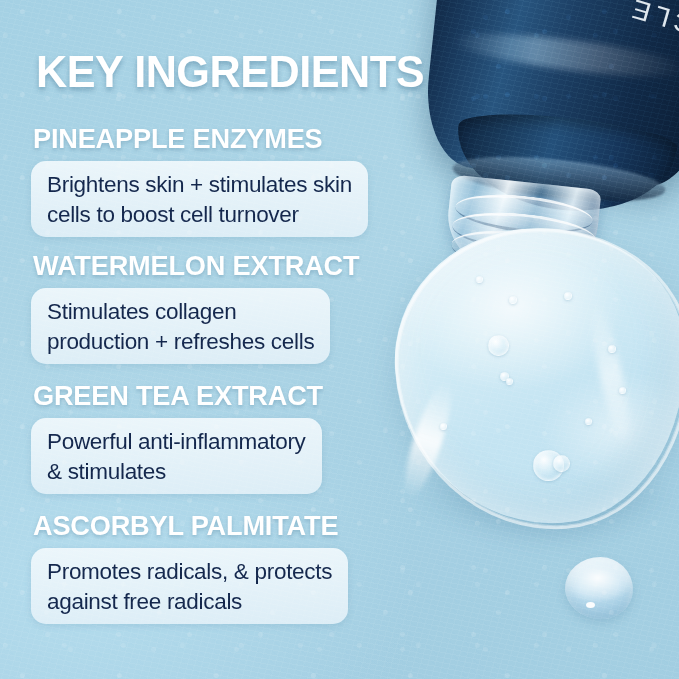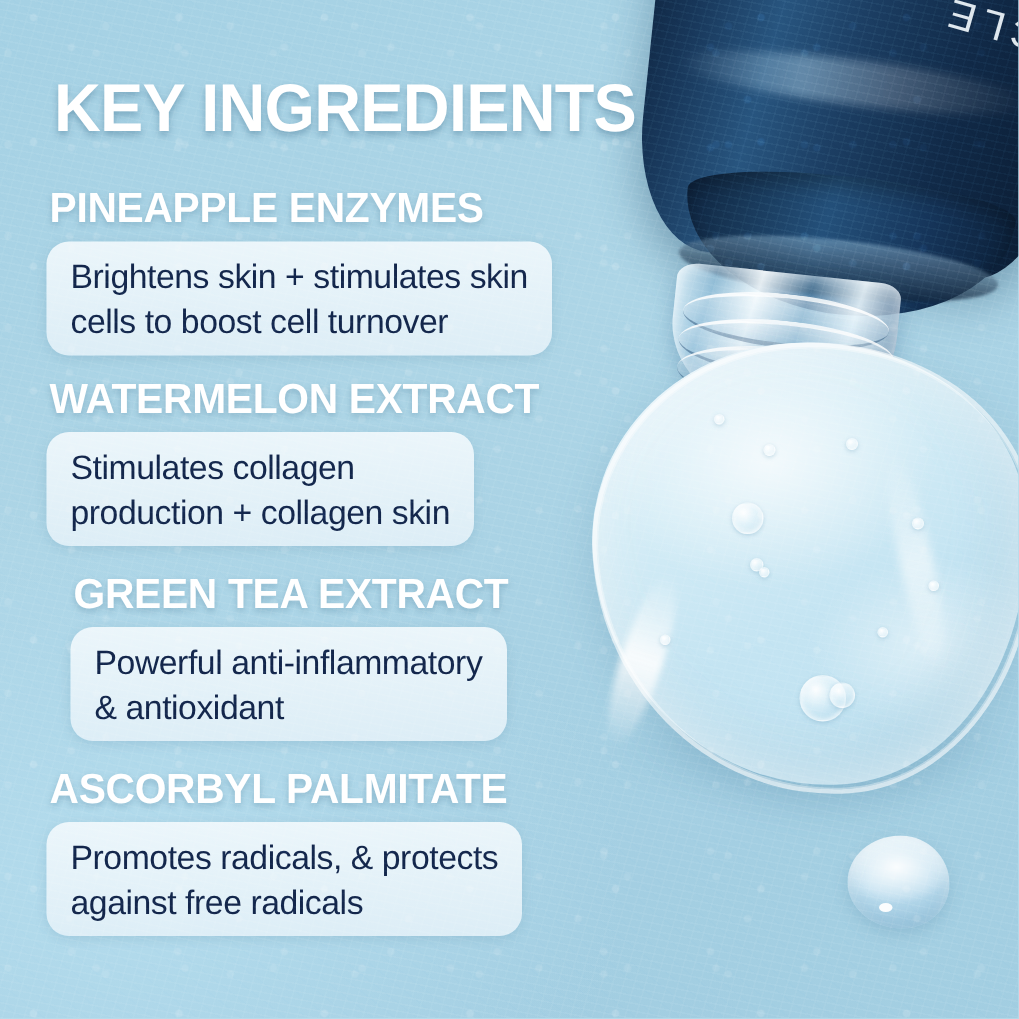--- a/index.html
+++ b/index.html
@@ -320,21 +320,21 @@
     line-height: 30px;
     letter-spacing: -0.3px;
     white-space: nowrap;
   }
   .ing-line b {
     font-weight: 400;
   }
 
   #ing-0 { top: 123px; }
   #ing-1 { top: 250px; }
-  #ing-2 { top: 380px; margin-left: 16px; }
+  #ing-2 { top: 380px; }
   #ing-3 { top: 510px; }
 </style>
 </head>
 <body>
 
 <div id="canvas">
 
   <div id="photo">
 
     <div class="bottle-body"></div>
@@ -372,21 +372,21 @@
       </div>
 
     <div class="droplet"></div>
     <div class="droplet-spec"></div>
   </div>
 
   <div id="content">
     <h1 class="page-title">KEY INGREDIENTS</h1>
     <div id="ingredient-list">
         <div class="ingredient" id="ing-0"><div class="ing-heading">PINEAPPLE ENZYMES</div><div class="ing-panel"><span class="ing-line"><span>Brightens skin + stimulates skin</span></span><span class="ing-line"><b>cells to boost cell turnover</b></span></div></div>
-        <div class="ingredient" id="ing-1"><div class="ing-heading">WATERMELON EXTRACT</div><div class="ing-panel"><span class="ing-line"><b>Stimulates collagen</b></span><span class="ing-line"><span>production + collagen skin</span></span></div></div>
-        <div class="ingredient" id="ing-2"><div class="ing-heading">GREEN TEA EXTRACT</div><div class="ing-panel"><span class="ing-line"><span>Powerful </span><b>anti-inflammatory</b></span><span class="ing-line"><span>&amp; </span><b>antioxidant</b></span></div></div>
+        <div class="ingredient" id="ing-1"><div class="ing-heading">WATERMELON EXTRACT</div><div class="ing-panel"><span class="ing-line"><b>Stimulates collagen</b></span><span class="ing-line"><span>production + refreshes cells</span></span></div></div>
+        <div class="ingredient" id="ing-2"><div class="ing-heading">GREEN TEA EXTRACT</div><div class="ing-panel"><span class="ing-line"><span>Powerful </span><b>anti-inflammatory</b></span><span class="ing-line"><span>&amp; </span><b>stimulates</b></span></div></div>
         <div class="ingredient" id="ing-3"><div class="ing-heading">ASCORBYL PALMITATE</div><div class="ing-panel"><span class="ing-line"><b>Promotes radicals</b><span>, &amp; protects</span></span><span class="ing-line"><span>against free radicals</span></span></div></div>
       </div>
   </div>
 
   <div id="texture"></div>
   <div id="texture2"></div>
 </div>
 
 </body></html>

